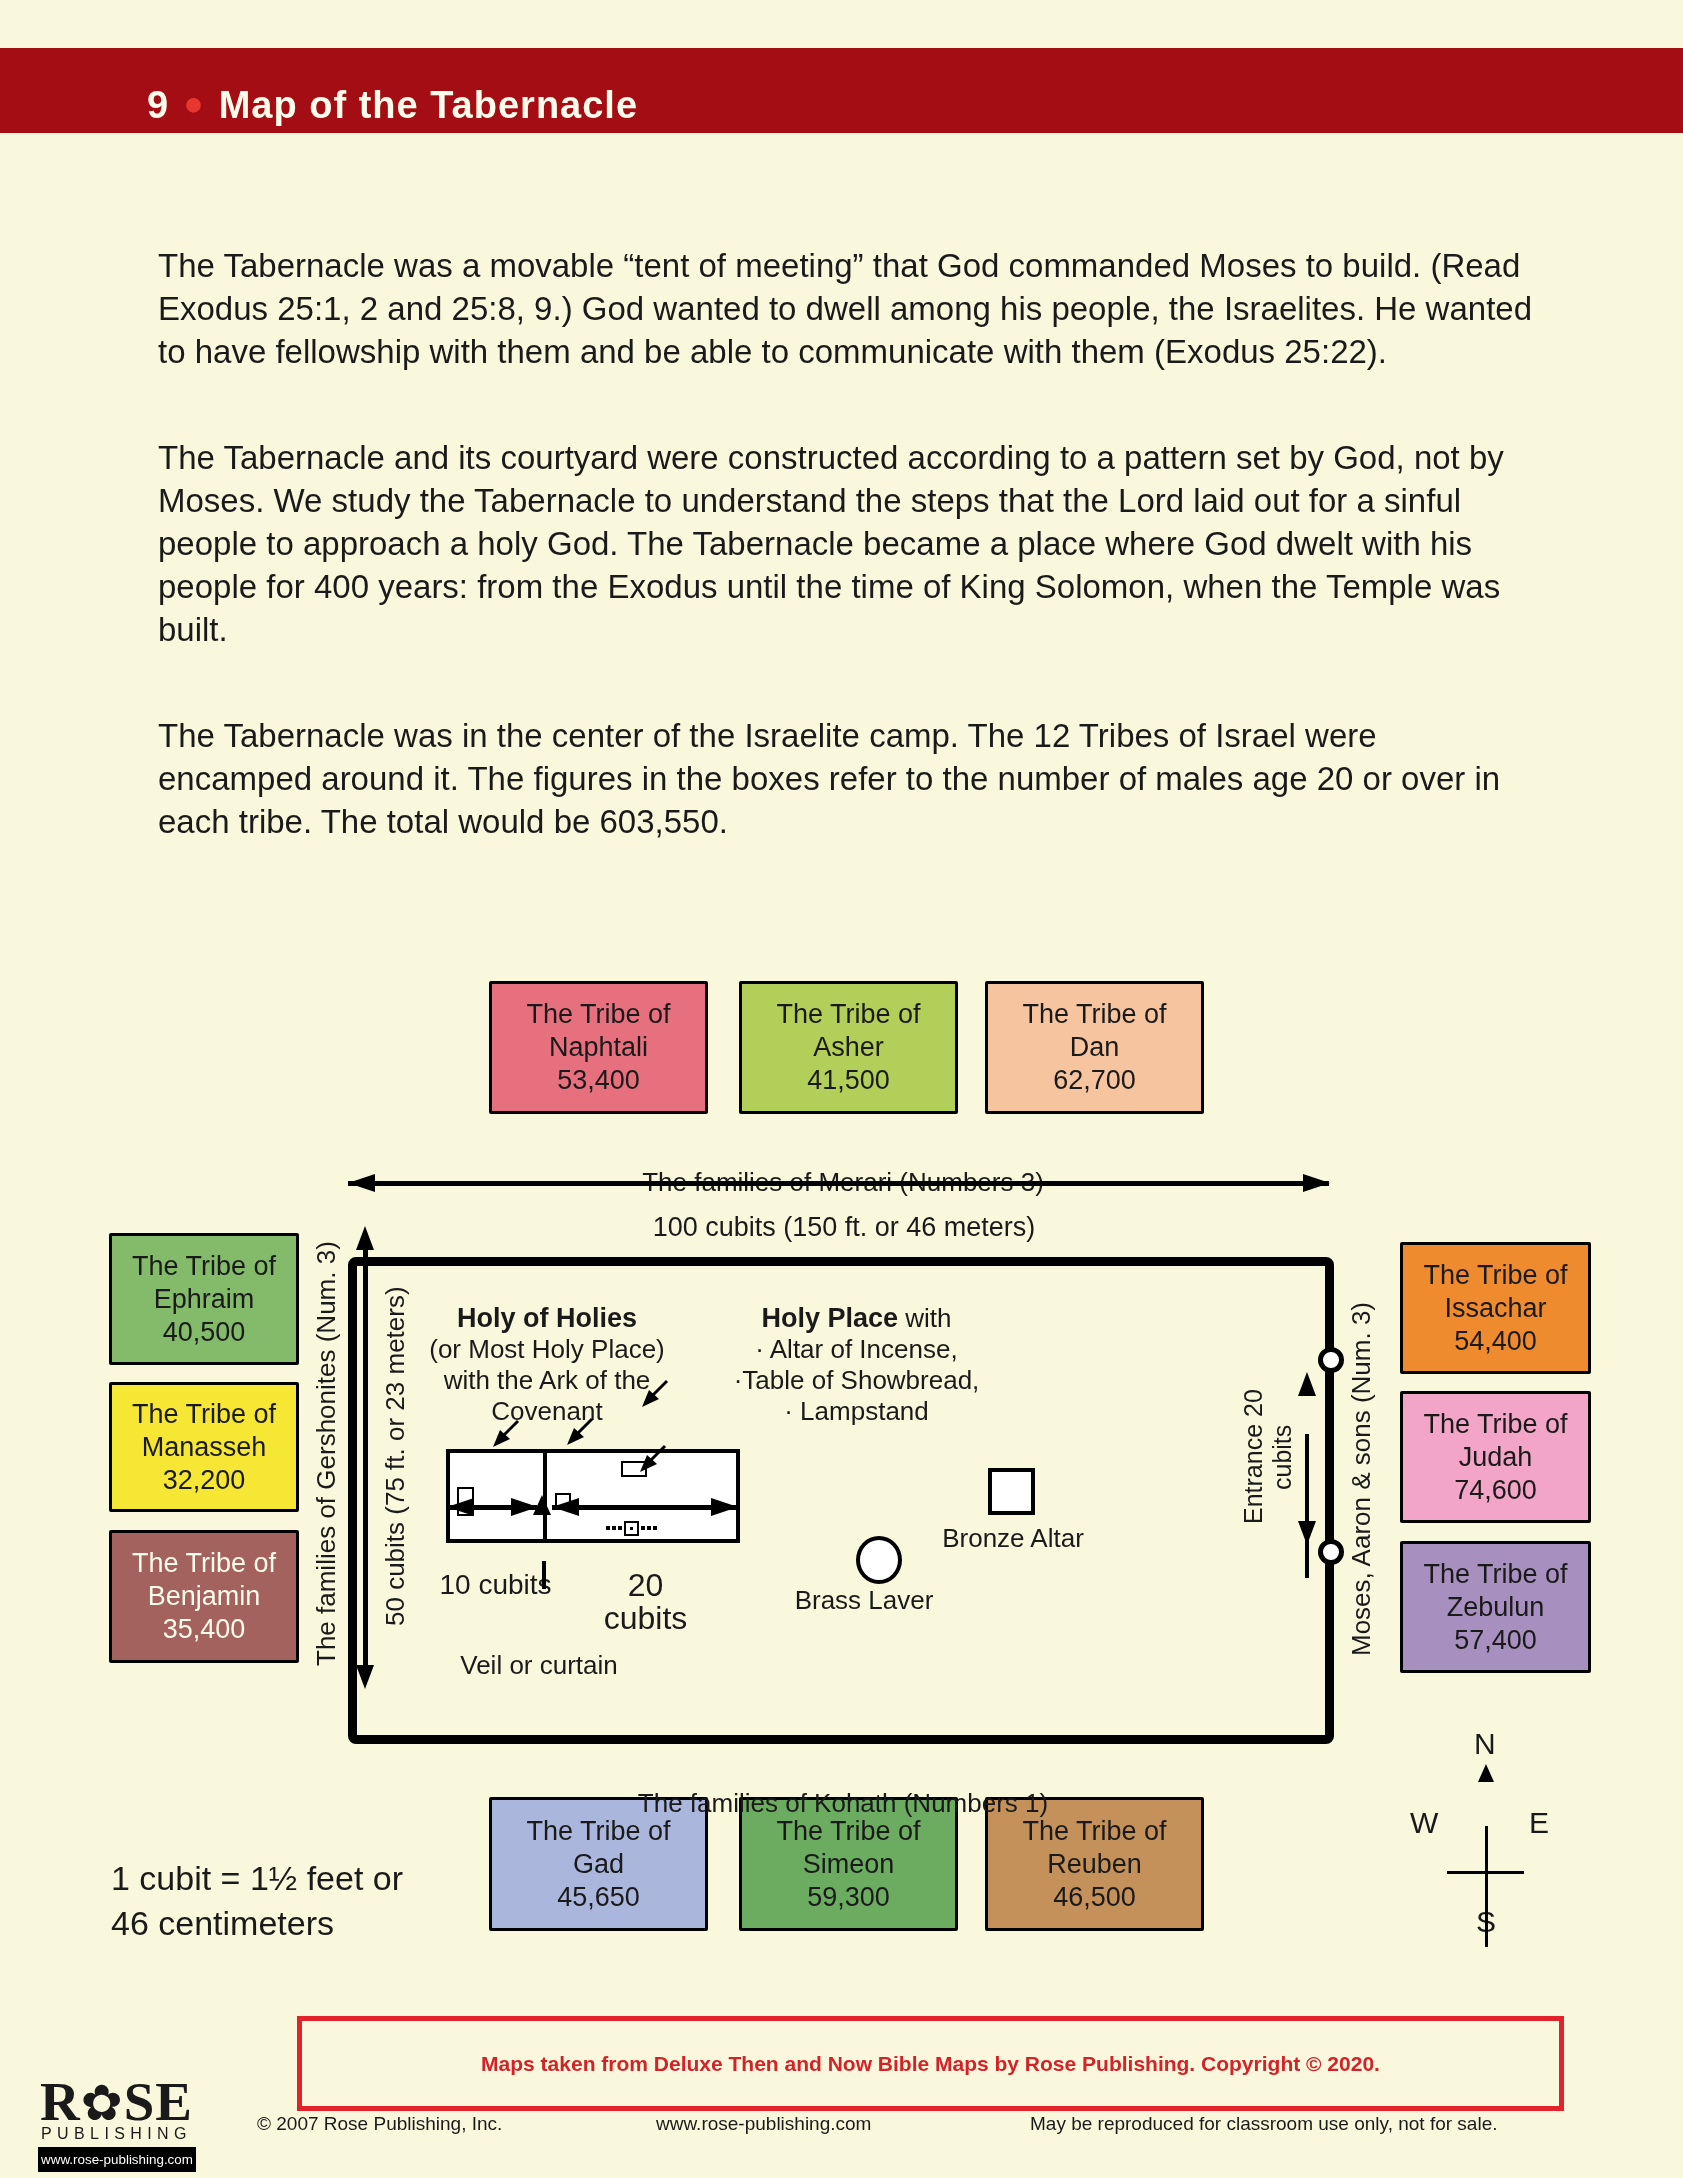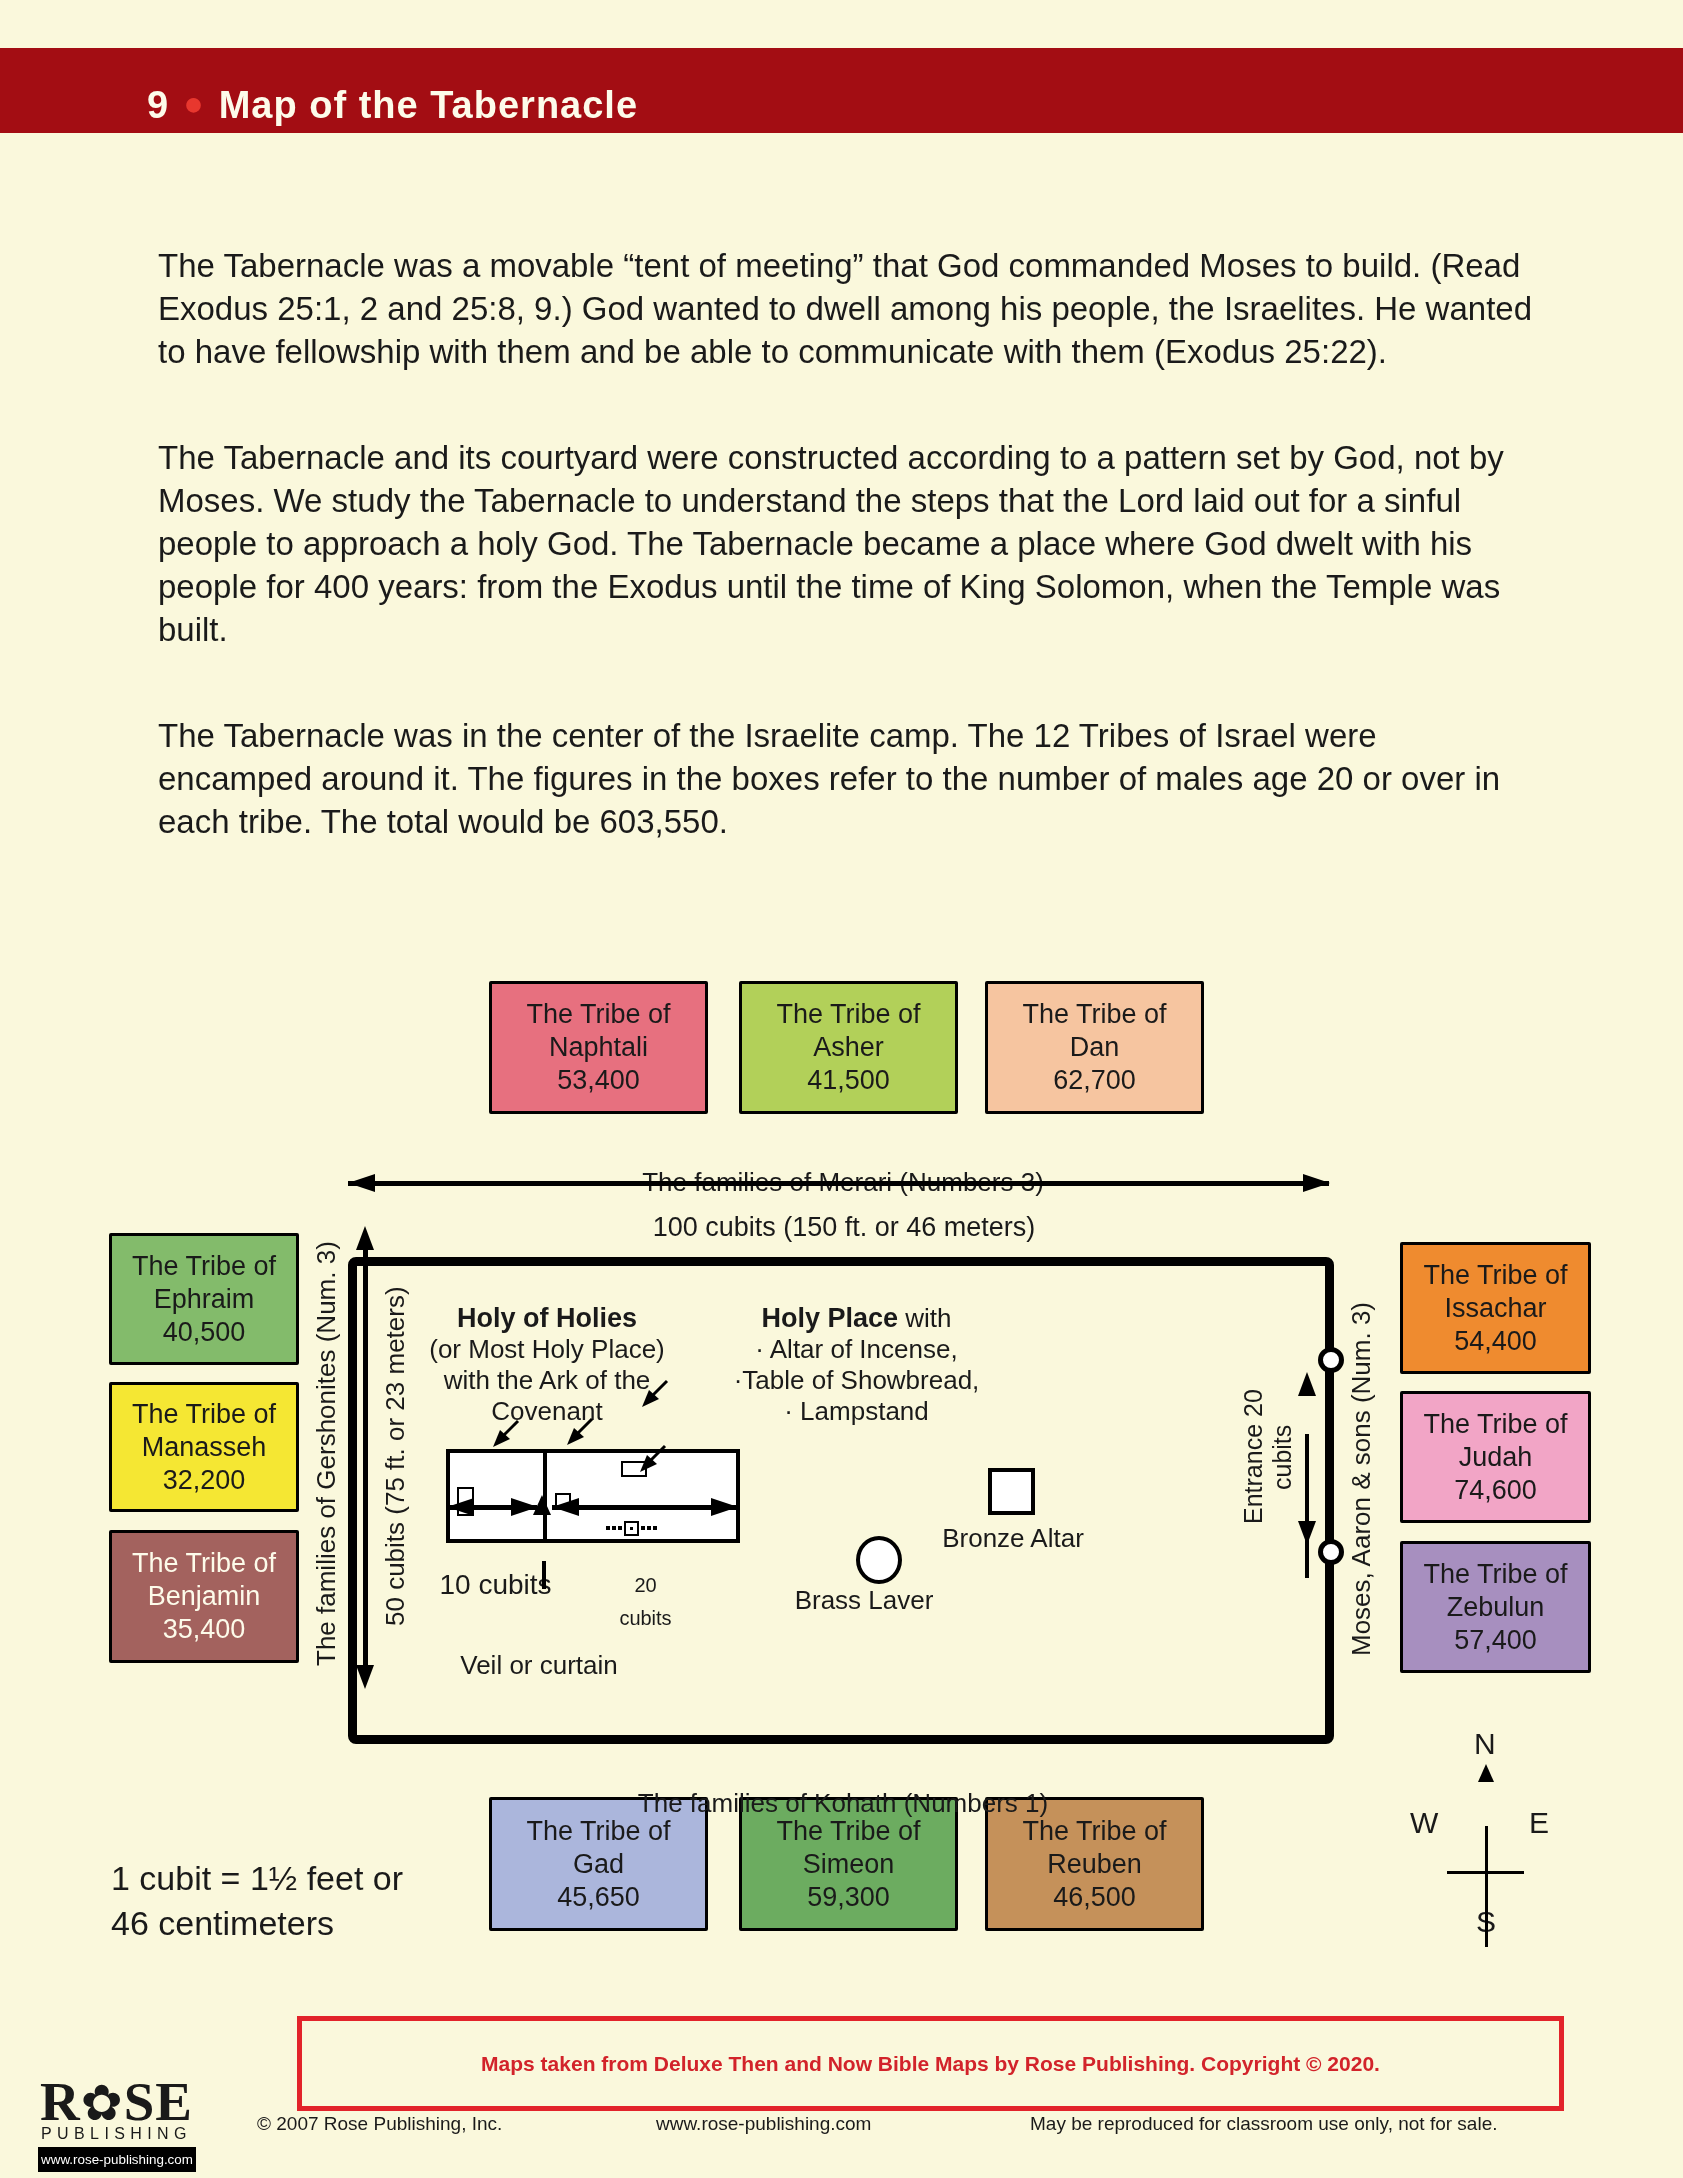--- a/index.html
+++ b/index.html
@@ -75,21 +75,21 @@
   .e-showbread{left:621px;top:1413px;width:22px;height:12px;border:2px solid #000;background:#fff;}
   .e-lampstand{left:604px;top:1471px;width:55px;height:18px;display:flex;align-items:center;justify-content:center;gap:2px;}
   .dot{width:4px;height:4px;background:#000;}
   .e-lamp-sq{width:11px;height:11px;border:2px solid #000;background:#fff;display:flex;align-items:center;justify-content:center;}
   .e-lamp-sq .dot{width:3px;height:3px;}
   .leader{position:absolute;}
 
   .e-dim10-line{left:447px;top:1505px;width:90px;}
   .e-dim20-line{left:552px;top:1505px;width:185px;}
   .e-ten-label{left:436px;top:1521px;width:119px;text-align:center;font-size:28px;}
-  .e-twenty-label{left:594px;top:1521px;width:103px;text-align:center;font-size:20px;line-height:33px;}
+  .e-twenty-label{left:594px;top:1521px;width:103px;text-align:center;font-size:32px;line-height:33px;}
   .e-veil-stem{left:542px;top:1513px;width:4px;height:28px;background:#000;}
   .e-veil-head{left:533px;top:1495px;border-left:9px solid transparent;border-right:9px solid transparent;border-bottom:20px solid #000;}
   .e-veil-label{left:455px;top:1602px;width:168px;text-align:center;font-size:26px;}
 
   .e-laver{left:856px;top:1488px;width:46px;height:48px;border:4px solid #000;border-radius:50%;background:#fff;box-sizing:border-box;}
   .e-laver-label{left:792px;top:1537px;width:144px;text-align:center;font-size:26px;}
   .e-bronze{left:988px;top:1420px;width:47px;height:47px;border:4px solid #000;background:#fff;box-sizing:border-box;}
   .e-bronze-label{left:941px;top:1475px;width:144px;text-align:center;font-size:26px;}
 
   .post{position:absolute;width:26px;height:26px;border:5px solid #000;border-radius:50%;background:#fff;box-sizing:border-box;}

